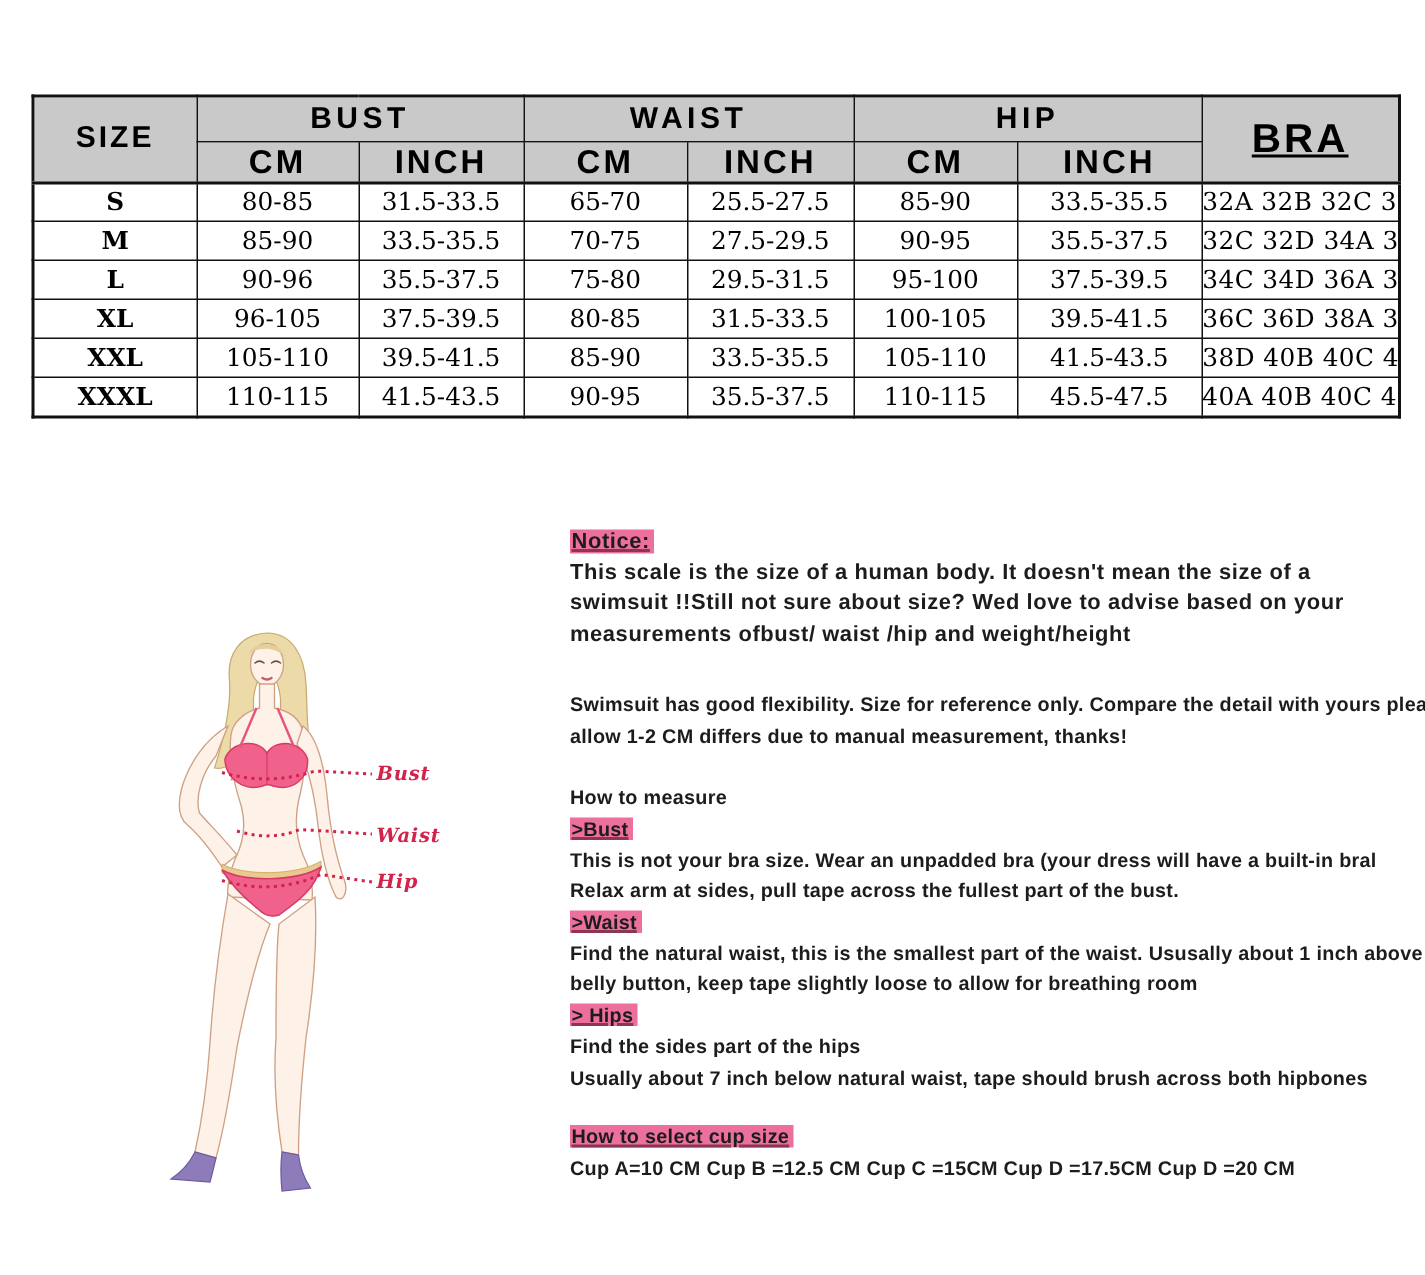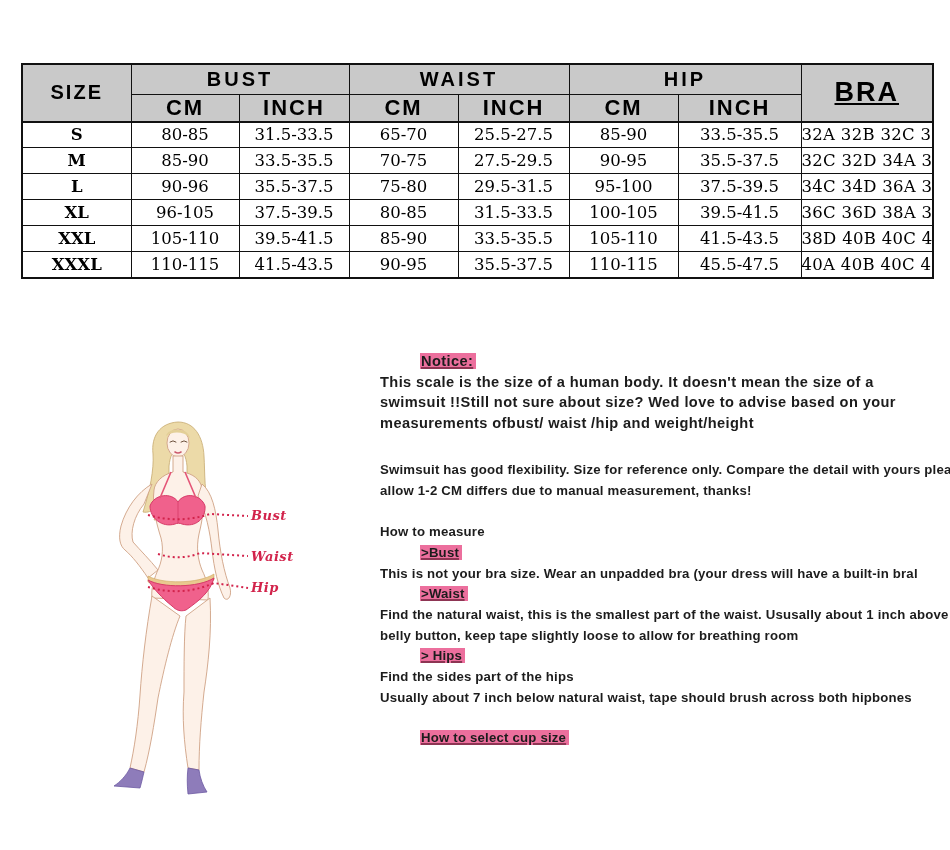--- a/index.html
+++ b/index.html
@@ -44,21 +44,21 @@
   .dotted { fill:none; stroke:#d2234b; stroke-width:2; stroke-dasharray:2 3; }
   .m-label{ font-family:"DejaVu Serif", serif; font-style:italic; font-weight:bold;
             font-size:13px; fill:#d2234b; letter-spacing:0.5px; }
 
   
   .text-block { position:absolute; left:380px; top:351px; width:560px; font-weight:bold; color:#1c1c1c; }
   .tb-line { font-size:13.2px; line-height:20.7px; letter-spacing:0.2px; white-space:nowrap; }
   .tb-big  { font-size:14.6px; line-height:20.7px; letter-spacing:0.4px; }
   .hl {
     background:#ec6f9d; padding:0 3px 0 1px;
-    text-decoration:underline; text-decoration-color:#8d3553; text-decoration-thickness:2px;margin-left:40px;
+    text-decoration:underline; text-decoration-color:#8d3553; text-decoration-thickness:2px;
   }
   .sp-flex    { margin-top:26px; }
   .sp-measure { margin-top:21px; }
   .sp-cup     { margin-top:19px; }
 </style>
 </head>
 <body>
 
 <div class="canvas">
 
@@ -193,23 +193,25 @@
     <div class="tb-line tb-big">This scale is the size of a human body. It doesn't mean the size of a</div>
     <div class="tb-line tb-big">swimsuit !!Still not sure about size? Wed love to advise based on your</div>
     <div class="tb-line tb-big">measurements ofbust/ waist /hip and weight/height</div>
 
     <div class="tb-line sp-flex">Swimsuit has good flexibility. Size for reference only. Compare the detail with yours please</div>
     <div class="tb-line">allow 1-2 CM differs due to manual measurement, thanks!</div>
 
     <div class="tb-line sp-measure">How to measure</div>
     <div class="tb-line"><span class="hl">&gt;Bust</span></div>
     <div class="tb-line">This is not your bra size. Wear an unpadded bra (your dress will have a built-in bral</div>
+    <div class="tb-line">Relax arm at sides, pull tape across the fullest part of the bust.</div>
     <div class="tb-line"><span class="hl">&gt;Waist</span></div>
     <div class="tb-line">Find the natural waist, this is the smallest part of the waist. Ususally about 1 inch above</div>
     <div class="tb-line">belly button, keep tape slightly loose to allow for breathing room</div>
     <div class="tb-line"><span class="hl">&gt; Hips</span></div>
     <div class="tb-line">Find the sides part of the hips</div>
     <div class="tb-line">Usually about 7 inch below natural waist, tape should brush across both hipbones</div>
 
     <div class="tb-line sp-cup"><span class="hl">How to select cup size</span></div>
+    <div class="tb-line">Cup A=10 CM Cup B =12.5 CM Cup C =15CM Cup D =17.5CM Cup D =20 CM</div>
   </div>
 
 </div>
 
 </body></html>

